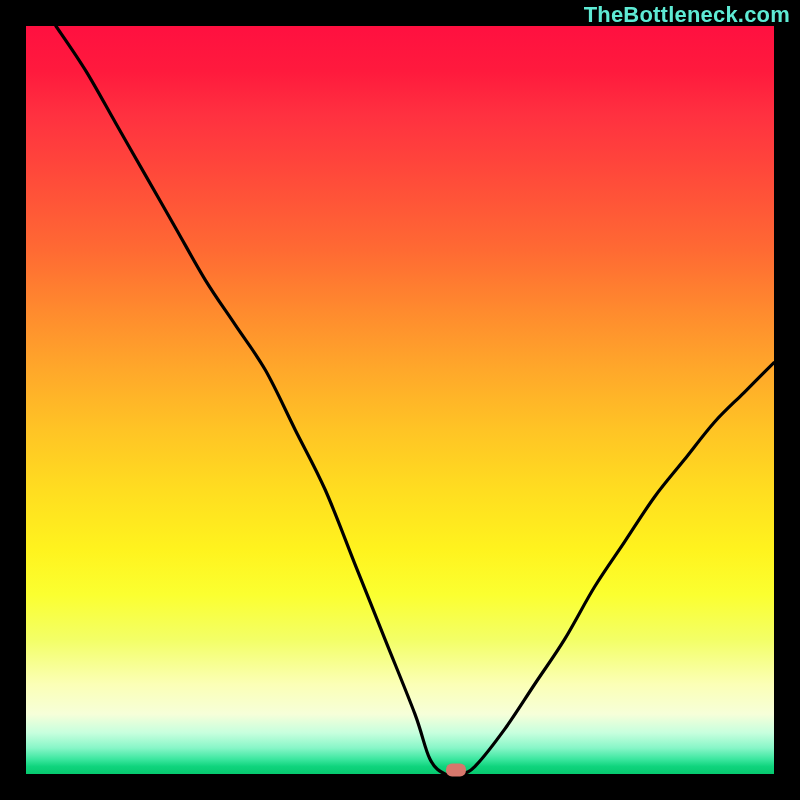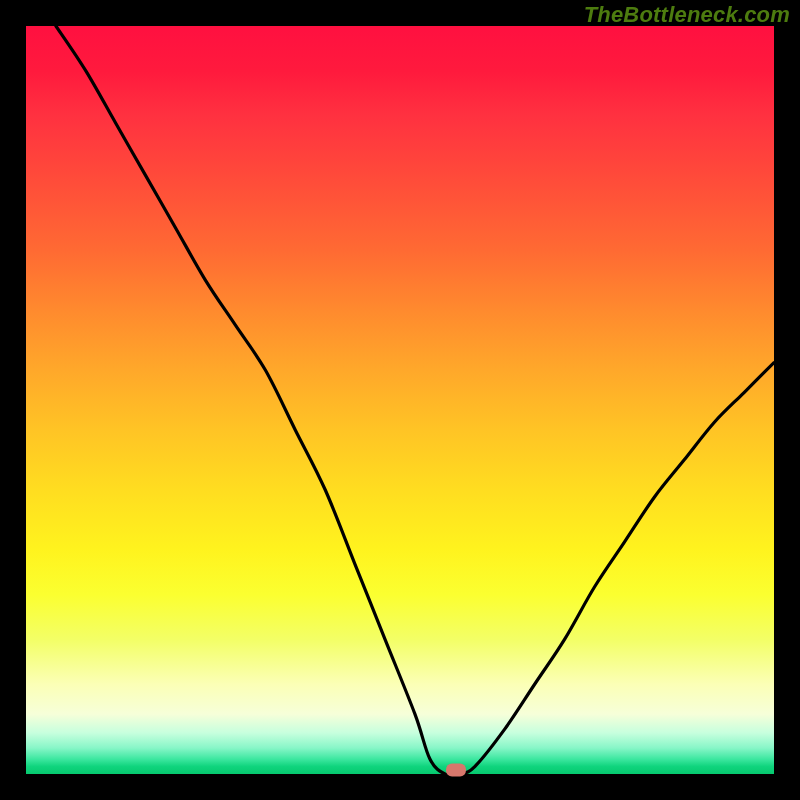--- a/index.html
+++ b/index.html
@@ -14,26 +14,25 @@
   .frame {
     position: relative;
     width: 800px;
     height: 800px;
     background: #000;
   }
   .watermark {
     position: absolute;
     top: 2px;
     right: 10px;
-    color: #4d7c0f;
+    color: #5eead4;
     font-size: 22px;
     font-weight: 600;
     letter-spacing: 0.2px;
     z-index: 30;
-    font-style: italic;
   }
   .plot {
     position: absolute;
     left: 26px;
     top: 26px;
     width: 748px;
     height: 748px;
   }
   .gradient {
     position: absolute;

